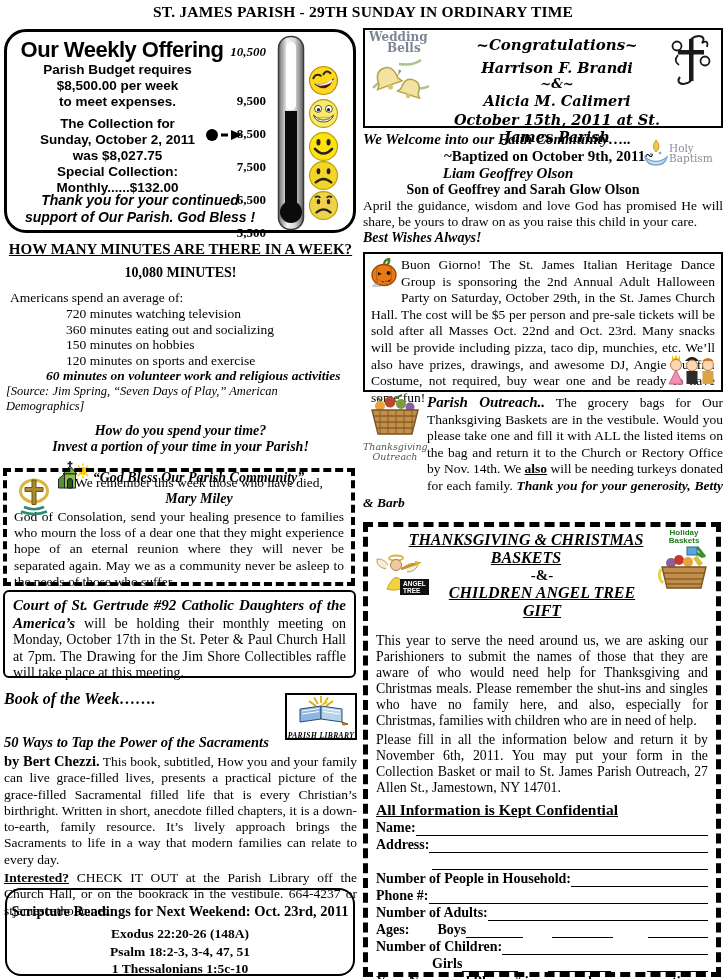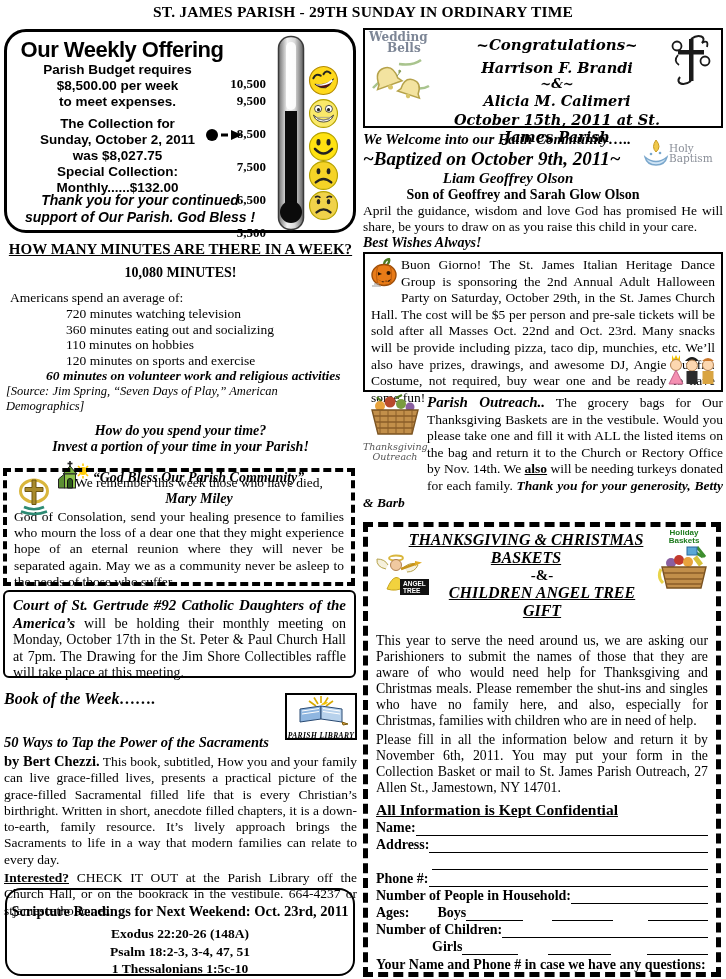--- a/index.html
+++ b/index.html
@@ -72,21 +72,21 @@
     font-style:italic; font-weight:bold; }
   .wed-l1 { font-size:15px; }
   .wed-l2 { font-size:14.5px; margin-top:5px; }
   .wed-l3 { font-size:13px; }
   .wed-l4 { font-size:14.5px; margin-top:1px; }
   .wed-l5 { font-size:14.5px; margin-top:2px; }
 
   
   .welcome { left:363px; top:131px; width:360px; font-size:13.5px; }
   .wel-l1 { font-weight:bold; font-style:italic; font-size:15px; }
-  .wel-l2 { font-weight:bold; font-style:italic; font-size:19px; text-align:left; margin-right:70px; }
+  .wel-l2 { font-weight:bold; font-size:15px; text-align:right; margin-right:70px; }
   .wel-l3 { font-weight:bold; font-style:italic; font-size:15px; text-align:center; margin-right:70px; }
   .wel-l4 { font-weight:bold; font-size:14px; text-align:center; margin-right:40px; }
   .wel-p  { text-align:justify; line-height:16px; }
   .wel-l6 { font-weight:bold; font-style:italic; font-size:14px; }
 
   
   .halloween-box { left:363px; top:252px; width:360px; height:140px;
     border:2px solid #000; padding:3px 6px; }
   .hal-p { text-align:justify; font-size:13.5px; line-height:16.6px; }
 
@@ -145,21 +145,21 @@
     </div>
     <div class="abs off-block" style="top:132px;">
       <div>Special Collection:</div>
       <div>Monthly......$132.00</div>
     </div>
     <div class="abs off-thanks">
       <div>Thank you for your continued</div>
       <div>support of Our Parish. God Bless !</div>
     </div>
 
-    <div class="abs scale-label" style="top:44px;">10,500</div>
+    <div class="abs scale-label" style="top:12px;font-style:italic;">10,500</div>
     <div class="abs scale-label" style="top:61px;">9,500</div>
     <div class="abs scale-label" style="top:94px;">8,500</div>
     <div class="abs scale-label" style="top:127px;">7,500</div>
     <div class="abs scale-label" style="top:160px;">6,500</div>
     <div class="abs scale-label" style="top:193px;">5,500</div>
 
     <span class="abs" style="left:198px; top:95px;">
       <svg width="38" height="16">
           <circle cx="7" cy="8" r="6" fill="#000"></circle>
           <rect x="16" y="6.5" width="7" height="3" fill="#000"></rect>
@@ -232,21 +232,21 @@
       </svg>
     </span>
   </section>
 
   <section class="abs minutes">
     <div class="min-h">HOW MANY MINUTES ARE THERE IN A WEEK?</div>
     <div class="min-total">10,080 MINUTES!</div>
     <div class="min-intro">Americans spend an average of:</div>
     <div class="min-item">720 minutes  watching television</div>
     <div class="min-item">360 minutes eating out and socializing</div>
-    <div class="min-item">110 minutes on hobbies</div>
+    <div class="min-item">150 minutes on hobbies</div>
     <div class="min-item">120 minutes on sports and exercise</div>
     <div class="min-item-bold">60 minutes on volunteer work and religious activities</div>
     <div class="min-src">[Source: Jim Spring, “Seven Days of Play,” American Demographics]</div>
     <div class="min-q" style="margin-top:9px;">How do you spend your time?</div>
     <div class="min-q">Invest a portion of your time  in your Parish!</div>
     <div class="blessing-row">
       <span>
         <svg width="34" height="33" viewBox="0 0 34 33">
           <line x1="13" y1="1" x2="13" y2="7" stroke="#222" stroke-width="1.6"></line>
           <line x1="10.5" y1="3.5" x2="15.5" y2="3.5" stroke="#222" stroke-width="1.6"></line>
@@ -461,25 +461,29 @@
       </div>
     <div class="frow">
         <span class="fl">Address:</span>
         <span class="fline"></span>
       </div>
     <div class="frow">
         <span style="width:56px;"></span>
         <span class="fline"></span>
       </div>
     <div class="frow">
+        <span class="fl">Number of People in Household:</span>
+        <span class="fline"></span>
+      </div>
+    <div class="frow">
         <span class="fl">Phone #:</span>
         <span class="fline"></span>
       </div>
     <div class="frow">
-        <span class="fl">Number of People in Household:</span>
+        <span class="fl">Number of Adults:</span>
         <span class="fline"></span>
       </div>
     <div class="frow">
       <span class="fl">Ages:</span>
       <span class="fl" style="margin-left:28px;">Boys</span>
       <span class="fseg" style="width:70px;"></span>
       <span style="width:36px;"></span>
         <span class="fseg" style="width:76px;"></span>
       <span style="width:44px;"></span>
         <span class="fseg" style="width:74px;"></span>

